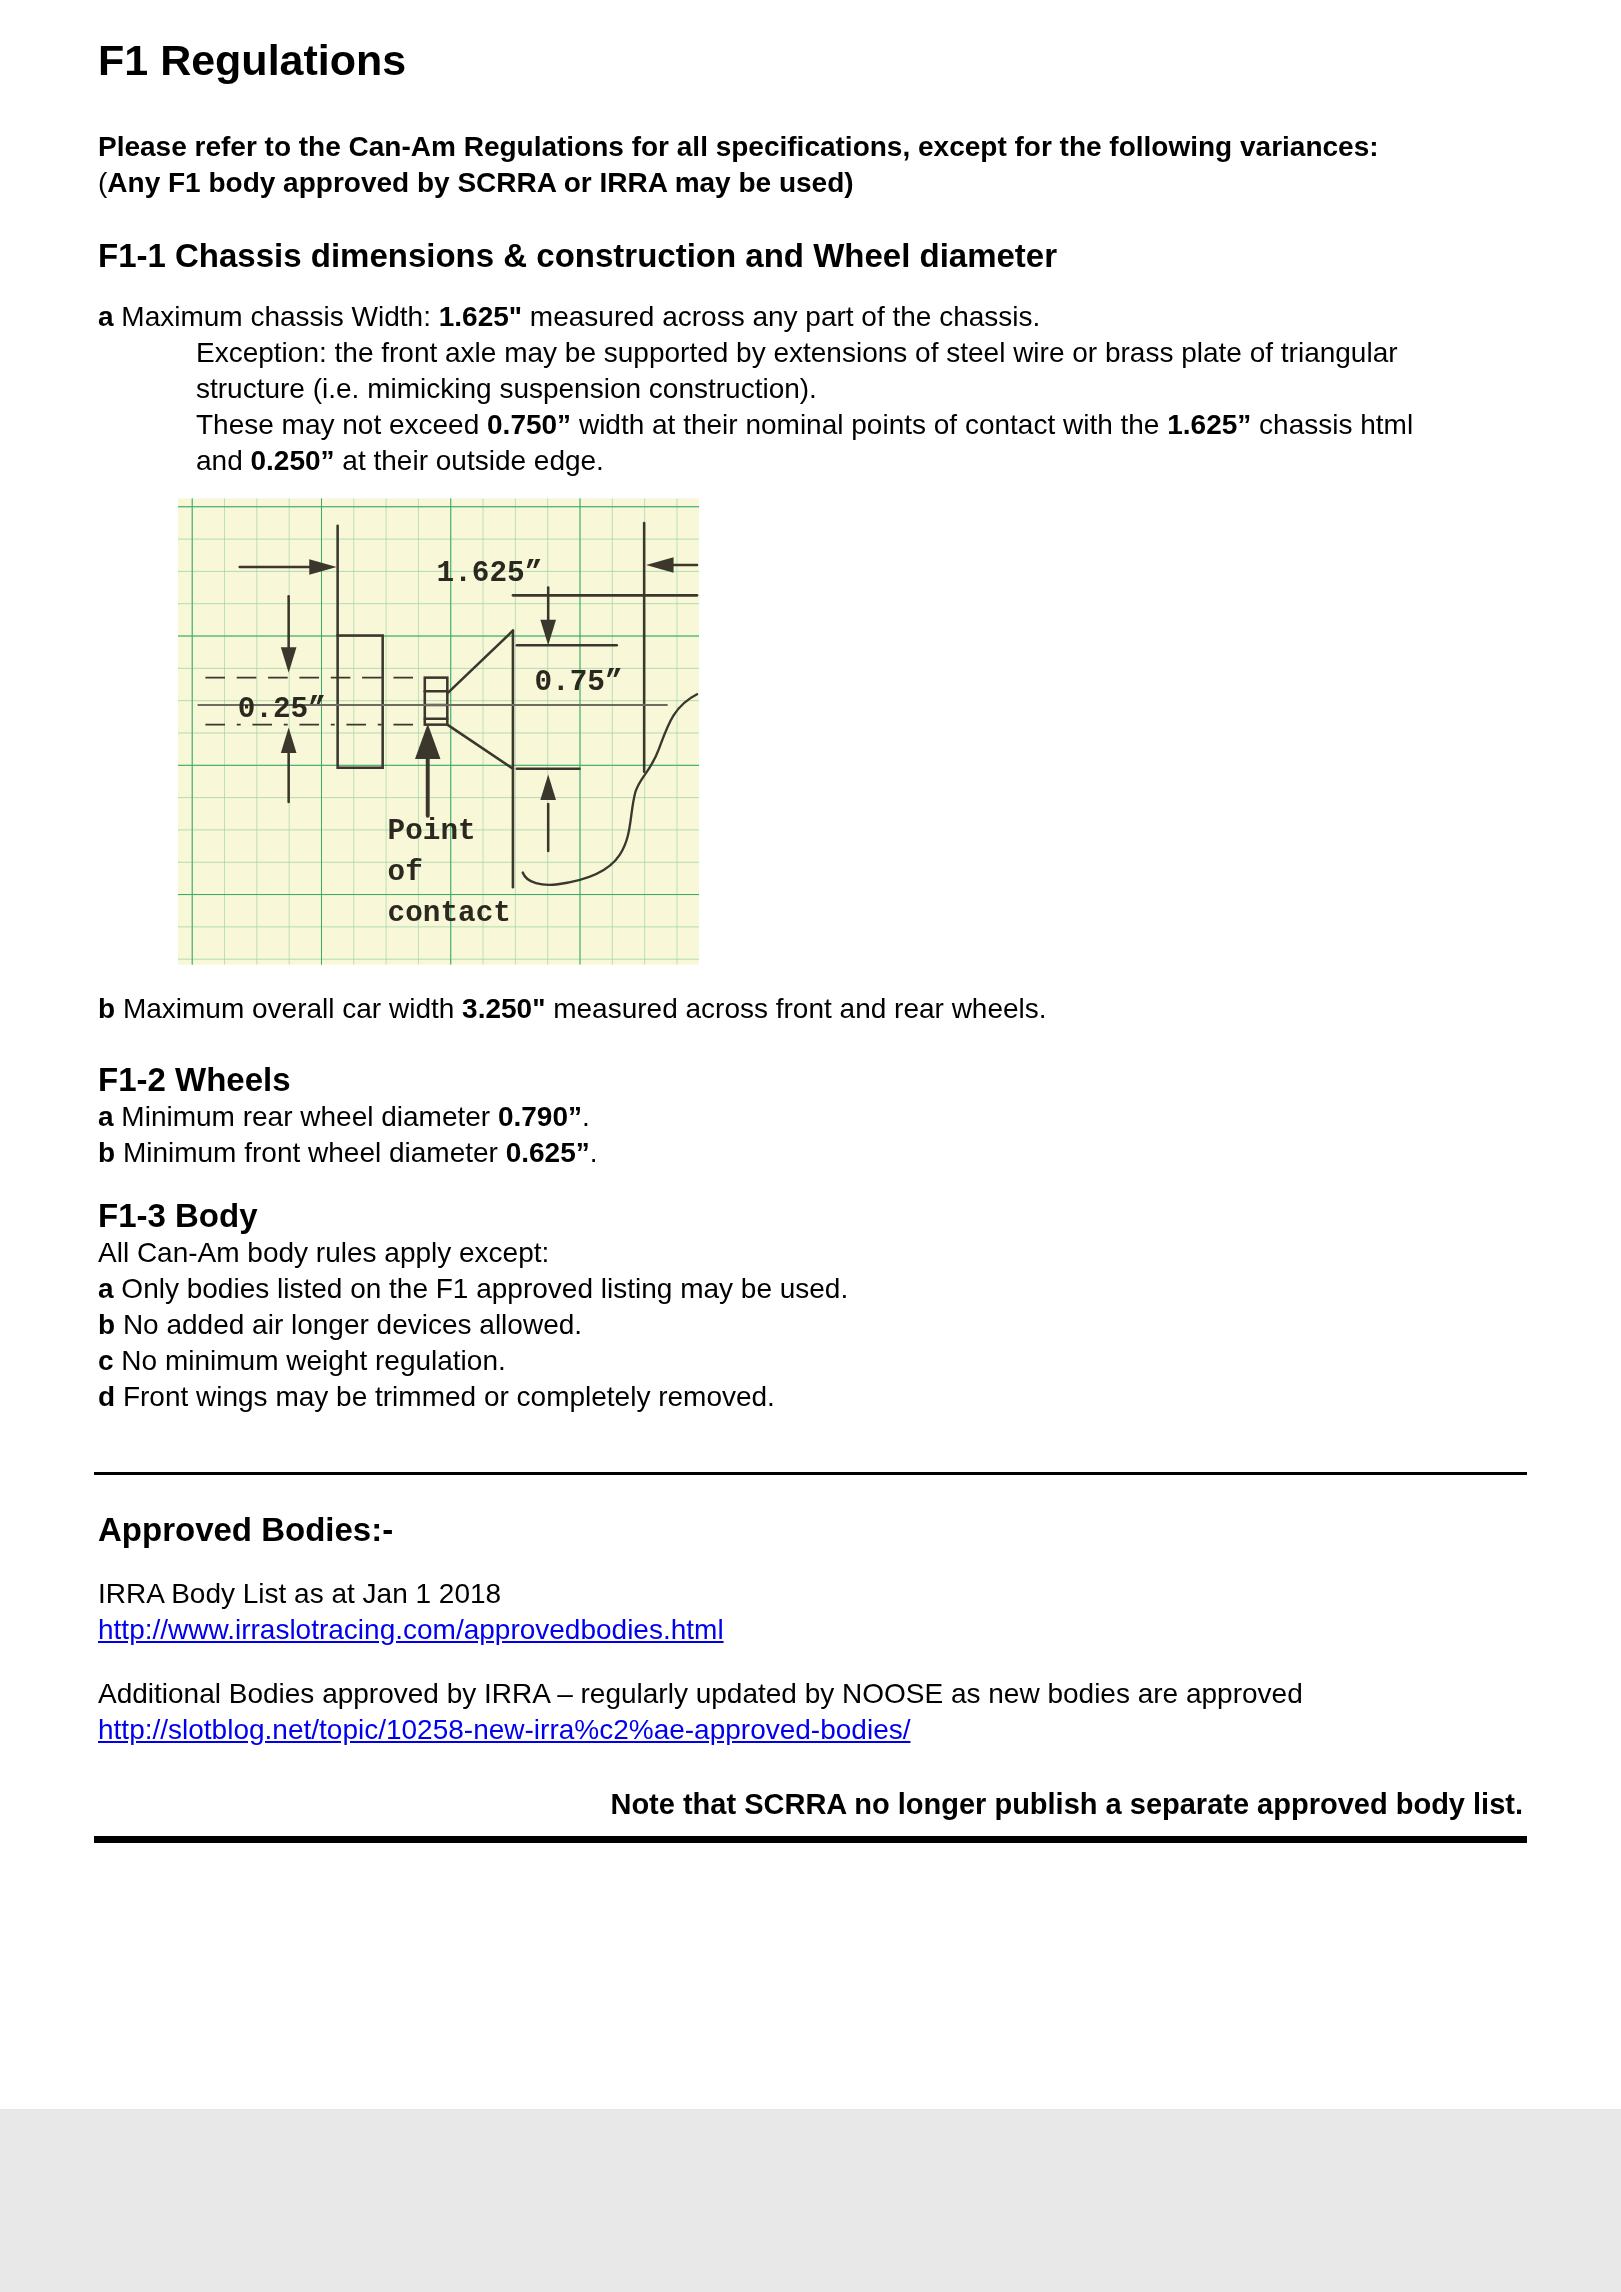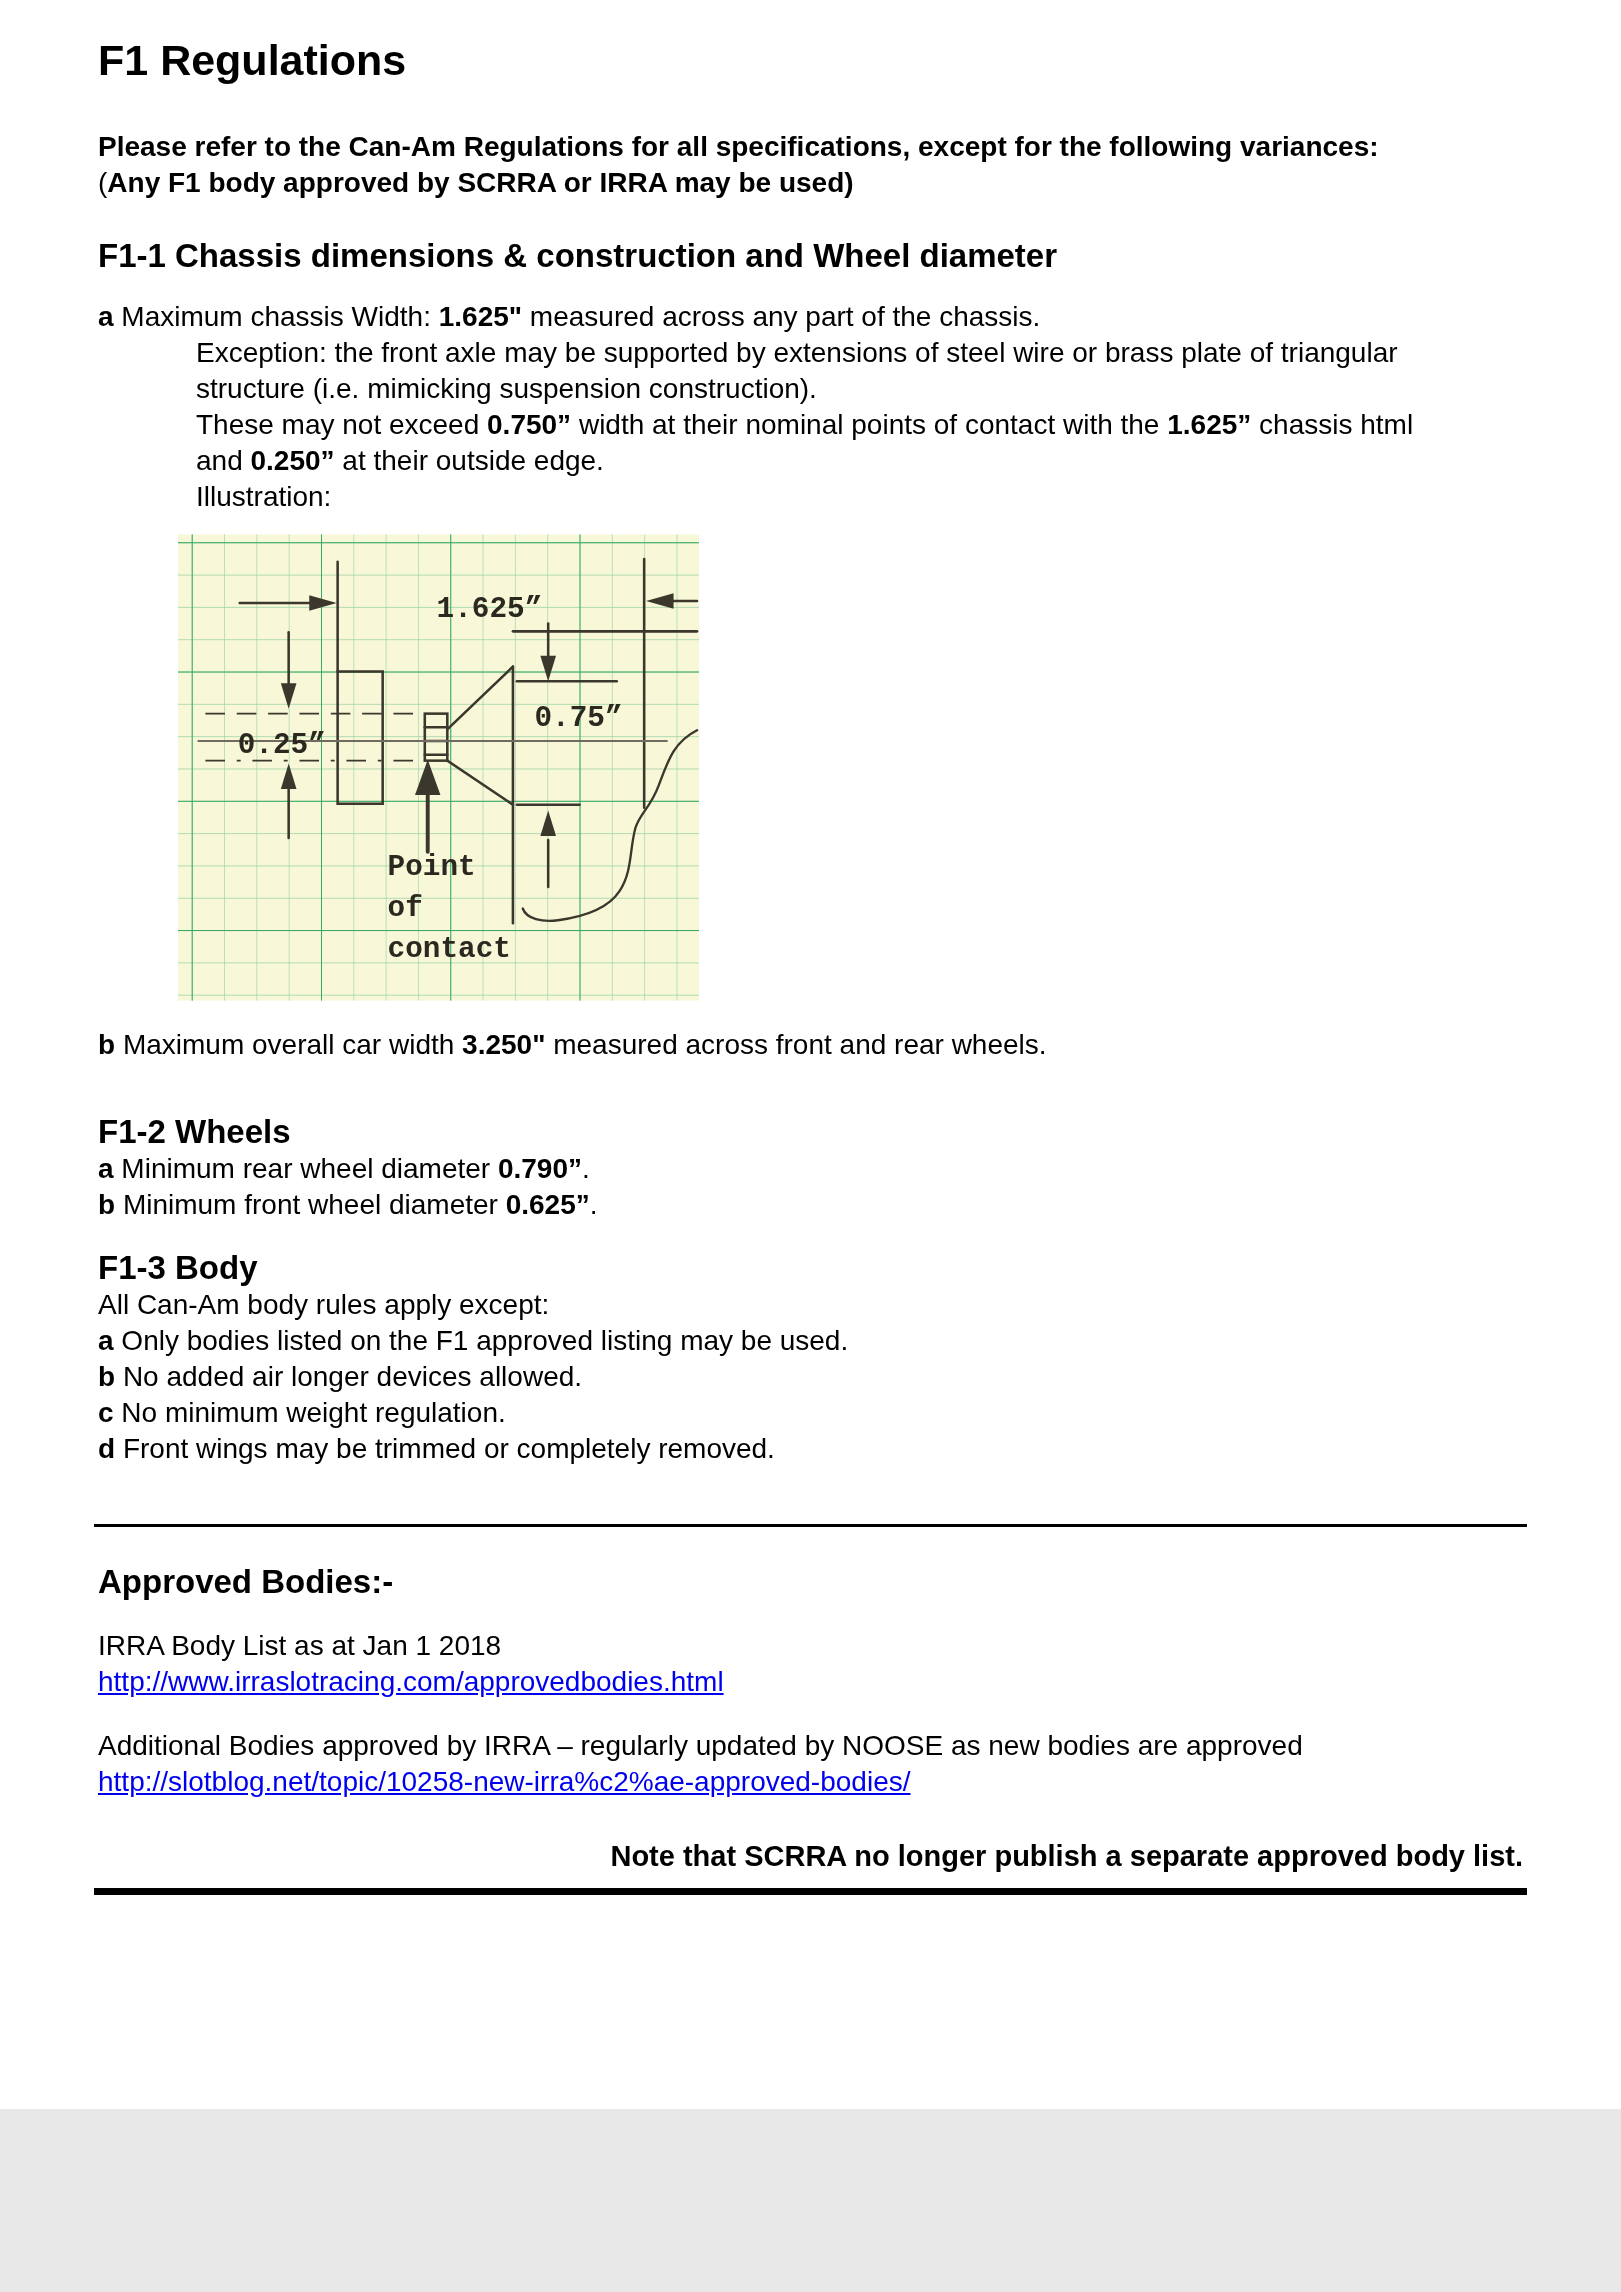--- a/index.html
+++ b/index.html
@@ -14,21 +14,21 @@
   b, .bold { font-weight:bold; }
   h1 { font-size:43px; line-height:51px; margin:0; font-weight:bold; }
   .intro { margin-top:43px; font-weight:bold; }
   h2 { font-size:33px; line-height:39px; margin:0; font-weight:bold; }
   .h-f11 { margin-top:35px; }
   .para-a { margin-top:23.5px; }
   .indent { padding-left:98px; }
   .figure { margin:19.6px 0 0 80px; width:521px; height:467px; }
   .figure svg { display:block; }
   .line-b { margin-top:25.5px; }
-  .h-f12 { margin-top:49px; }
+  .h-f12 { margin-top:33px; }
   .h-f13 { margin-top:25.5px; }
   .rule-thin { margin-top:57px; margin-left:-3.9px; width:1433px; height:2.9px; background:#000; }
   .h-approved { margin-top:35px; }
   .block { margin-top:27.4px; }
   a.doclink { color:#0000ee; text-decoration:underline; cursor:pointer; }
   .note { margin-top:38px; font-weight:bold; font-size:29px; line-height:37px;text-align:right; }
   .rule-thick { margin-top:13.7px; margin-left:-3.9px; width:1433px; height:6.9px; background:#000; }
   .figtext { font-family:"Liberation Mono", monospace; font-weight:bold; }
 </style>
 </head>
@@ -44,21 +44,20 @@
   </div>
 
   <h2 class="h-f11">F1-1 Chassis dimensions &amp; construction and Wheel diameter</h2>
 
   <div class="para-a">
     <span class="line"><b>a</b><span> Maximum chassis Width: </span><b>1.625"</b><span> measured across any part of the chassis.</span></span>
     <span class="line indent">Exception: the front axle may be supported by extensions of steel wire or brass plate of triangular</span>
     <span class="line indent">structure (i.e. mimicking suspension construction).</span>
     <span class="line indent"><span>These may not exceed </span><b>0.750”</b><span> width at their nominal points of contact with the </span><b>1.625”</b><span> chassis html</span></span>
     <span class="line indent"><span>and </span><b>0.250”</b><span> at their outside edge.</span></span>
-    <span class="line indent">Illustration:</span>
   </div>
 
   <div class="figure">
     <svg width="521" height="467" viewBox="0 0 532 476" xmlns="http://www.w3.org/2000/svg" style="font-size:29px">
       <defs>
         <pattern id="gmin" width="33" height="33" patternUnits="userSpaceOnUse" x="14" y="8">
           <path d="M33 0H0V33" fill="none" stroke="#97d2a4" stroke-width="1.3"></path>
         </pattern>
         <pattern id="gmaj" width="132" height="132" patternUnits="userSpaceOnUse" x="14" y="8">
           <path d="M132 0H0V132" fill="none" stroke="#33a866" stroke-width="2"></path>

